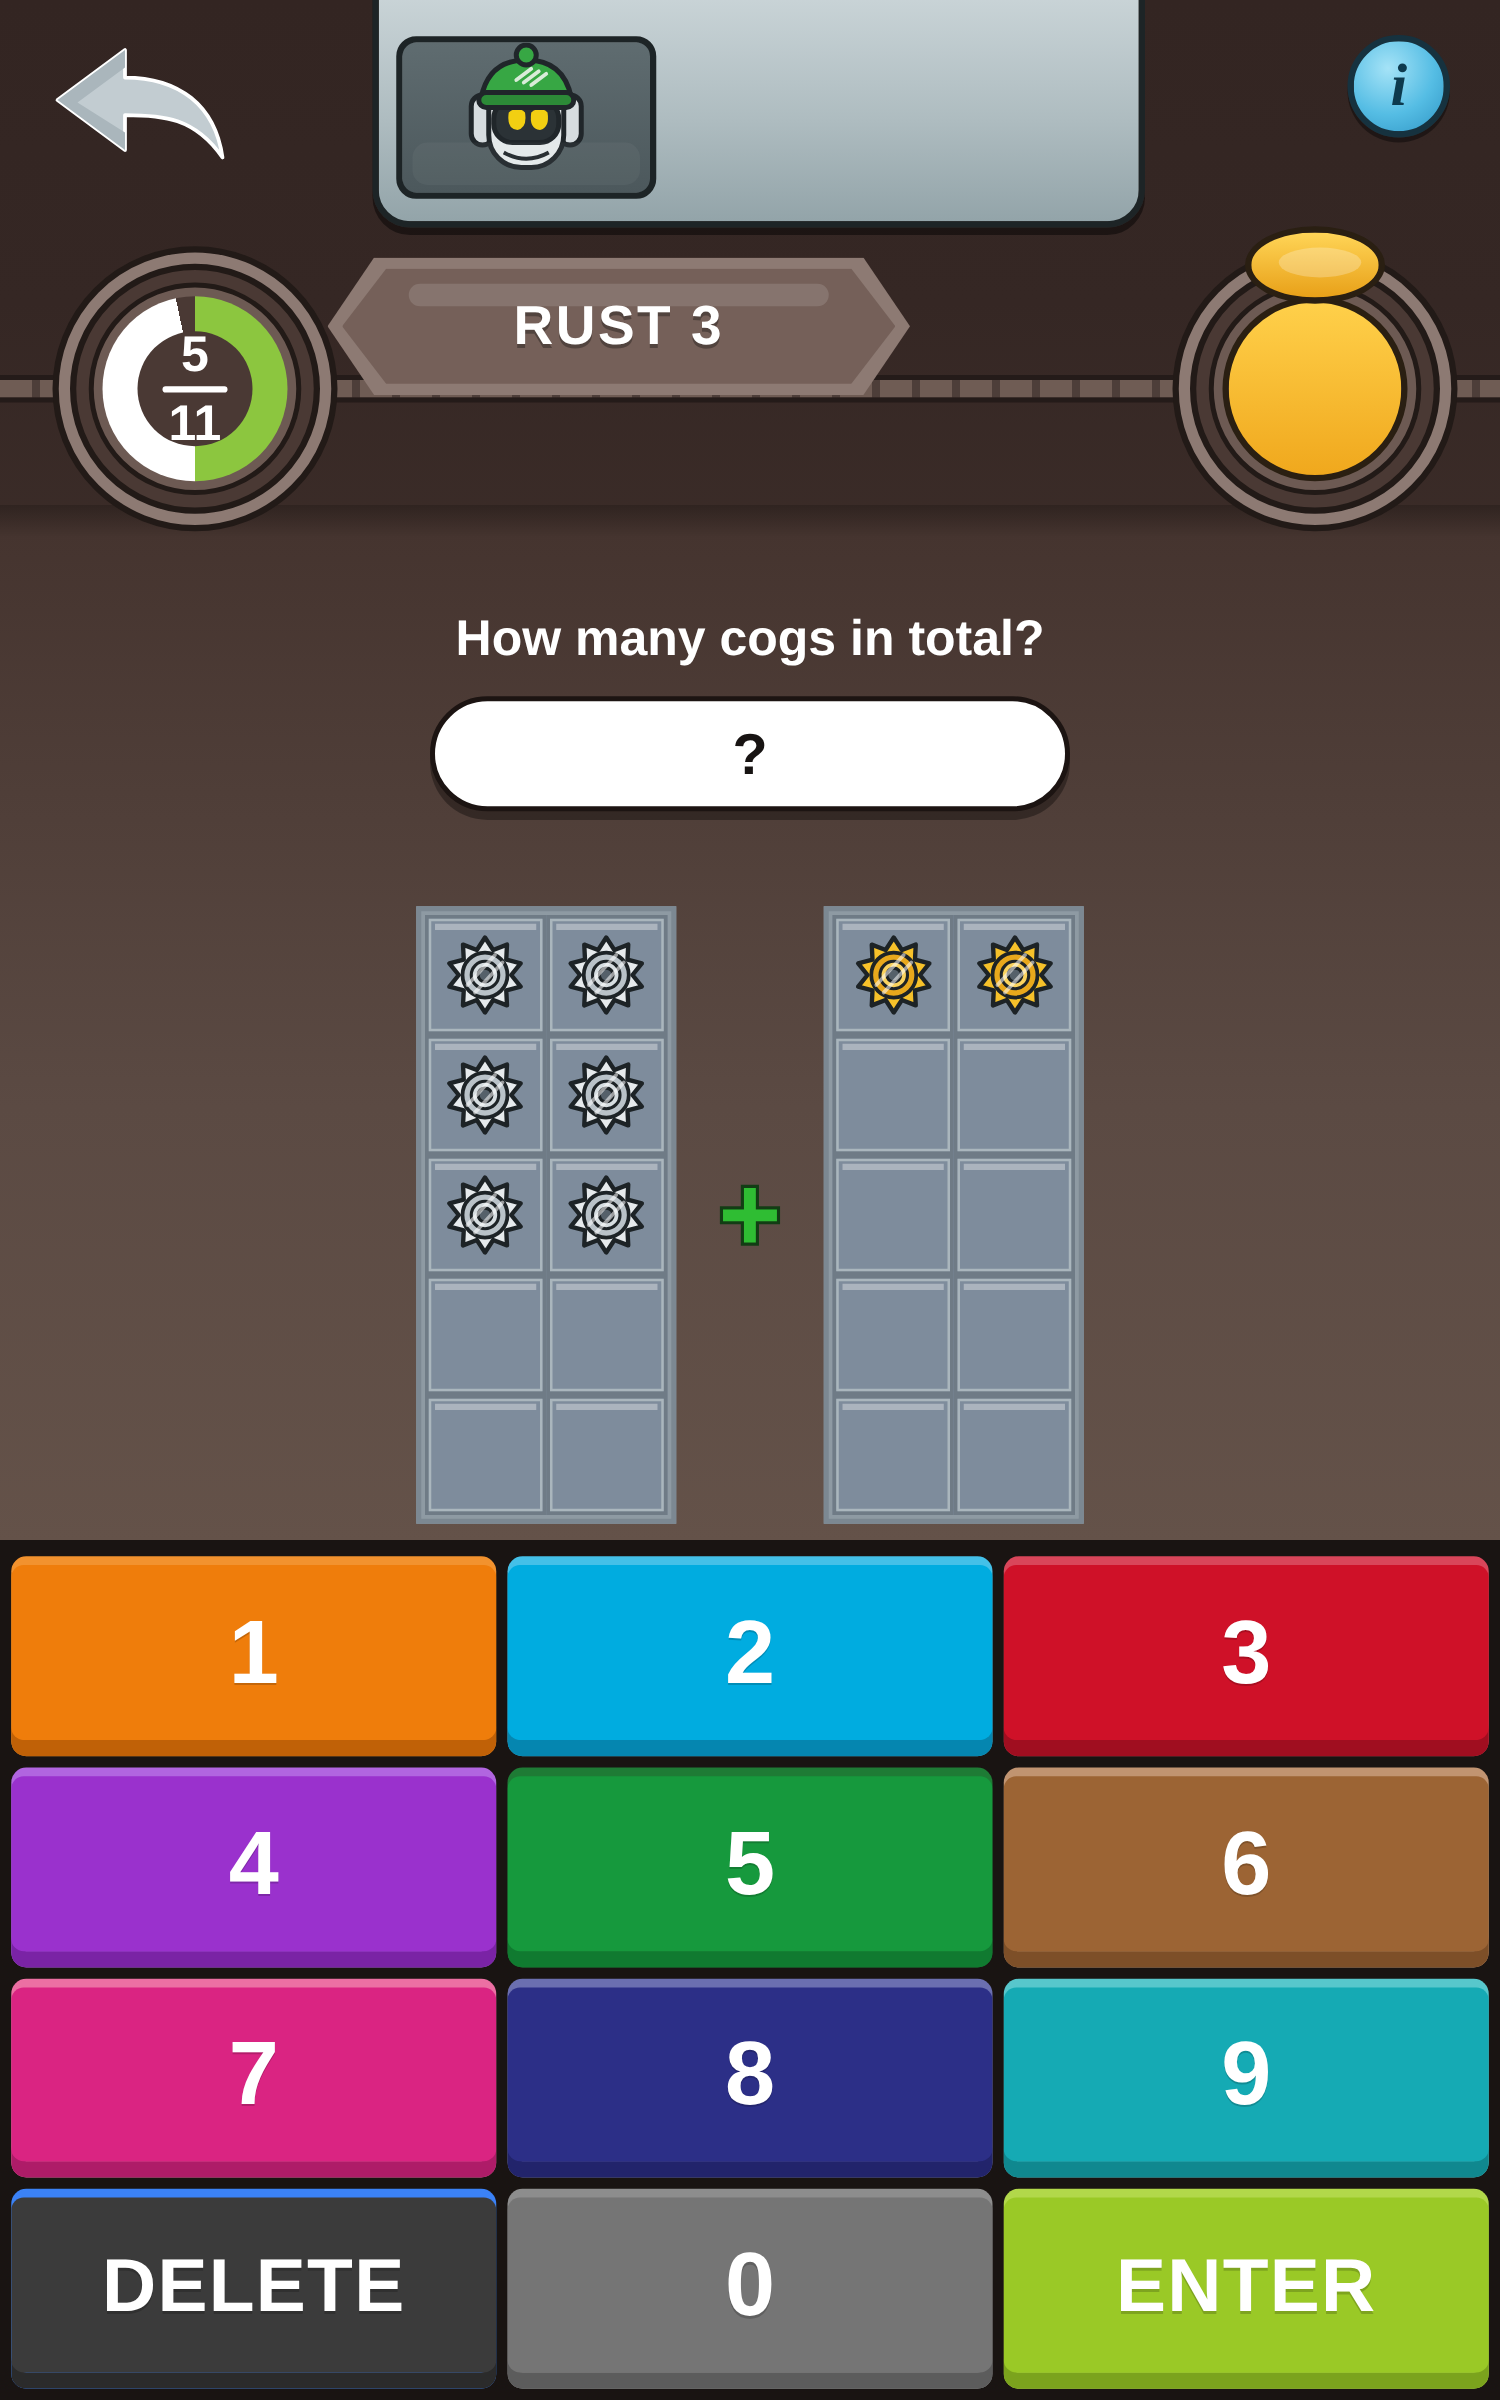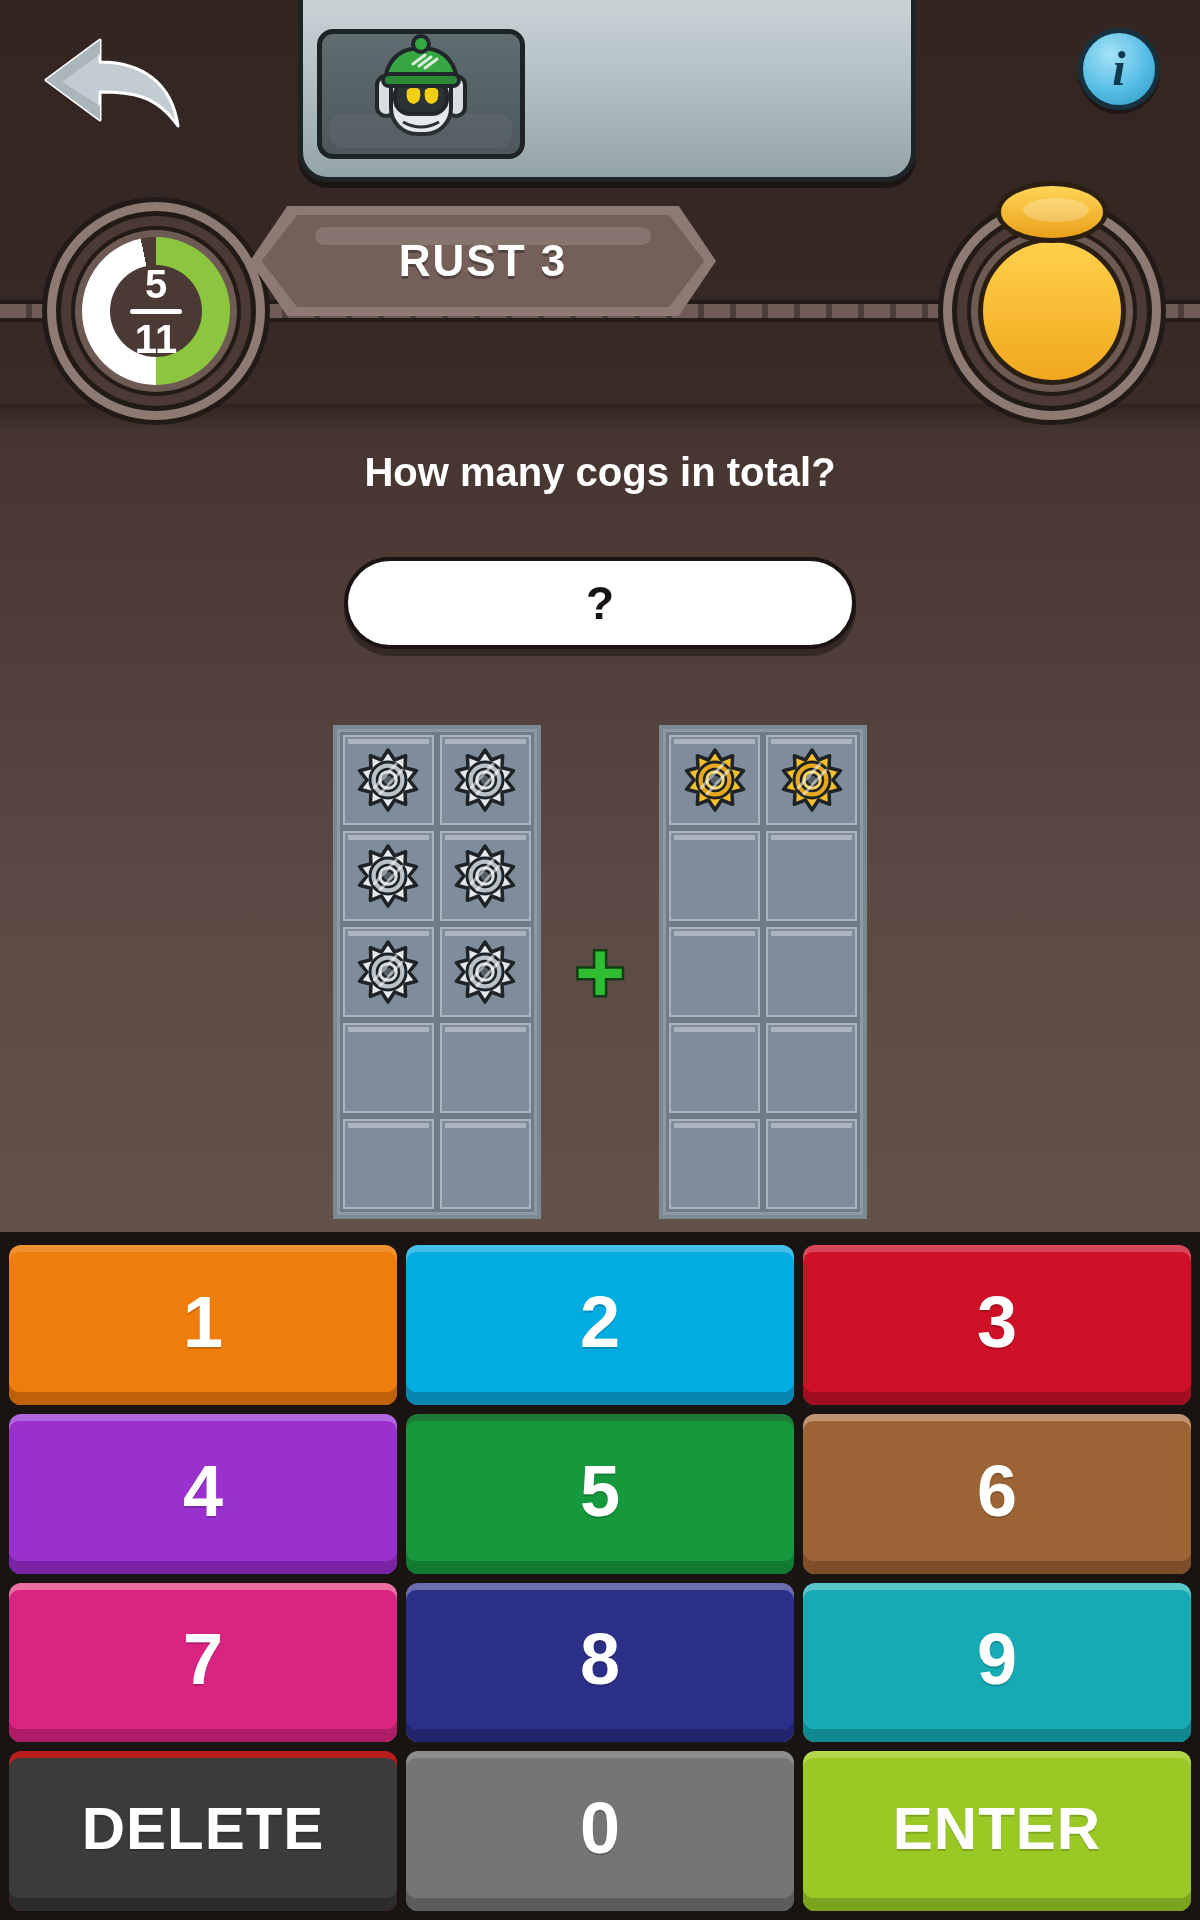--- a/index.html
+++ b/index.html
@@ -167,21 +167,21 @@
   }
   .frac .num{ font-size:40px; display:block; }
   .frac .bar{
     display:block; width:52px; height:5px; background:#fff;
     margin:5px auto; border-radius:3px;
   }
   .frac .den{ font-size:40px; display:block; }
 
   
   .title-hex{
-    position:absolute; left:250px; top:206px;
+    position:absolute; left:262px; top:206px;
     width:466px; height:110px;
     background:#8d7a73;
     clip-path: polygon(8% 0, 92% 0, 100% 50%, 92% 100%, 8% 100%, 0 50%);
     display:flex; align-items:center; justify-content:center;
   }
   .title-hex .inner{
     width:95%; height:84%;
     background:#756059;
     clip-path: polygon(8% 0, 92% 0, 100% 50%, 92% 100%, 8% 100%, 0 50%);
     display:flex; align-items:center; justify-content:center;
@@ -240,21 +240,21 @@
     border:5px solid #2a1f12;
   }
   .badge .coin-top::after{
     content:""; position:absolute; left:22px; top:12px;
     width:66px; height:24px; border-radius:50%;
     background: rgba(255,255,255,.25);
   }
 
   
   .question{
-    position:absolute; left:0; top:450px; width:1200px;
+    position:absolute; left:0; top:489px; width:1200px;
     text-align:center;
     color:#ffffff;
     font-size:40px;
     font-weight:bold;
     font-family:"Liberation Sans", sans-serif;
   }
 
   .answer-field{
     position:absolute; left:344px; top:557px;
     width:512px; height:92px;
@@ -593,21 +593,21 @@
       <div class="key num" style="background: rgb(107, 111, 176); box-shadow: rgb(34, 36, 107) 0px -13px 0px inset;">
         <div class="face" style="background: rgb(44, 47, 135);">
           <span class="label">8</span>
         </div>
       </div>
       <div class="key num" style="background: rgb(87, 199, 204); box-shadow: rgb(16, 136, 143) 0px -13px 0px inset;">
         <div class="face" style="background: rgb(21, 170, 180);">
           <span class="label">9</span>
         </div>
       </div>
-      <div class="key word" style="background: #b91c1c; box-shadow: rgb(43, 43, 43) 0px -13px 0px inset;">
+      <div class="key word" style="background: #3b82f6; box-shadow: rgb(43, 43, 43) 0px -13px 0px inset;">
         <div class="face" style="background: rgb(59, 59, 59);">
           <span class="label">DELETE</span>
         </div>
       </div>
       <div class="key num" style="background: rgb(141, 141, 141); box-shadow: rgb(92, 92, 92) 0px -13px 0px inset;">
         <div class="face" style="background: rgb(117, 117, 117);">
           <span class="label">0</span>
         </div>
       </div>
       <div class="key word" style="background: rgb(178, 216, 74); box-shadow: rgb(123, 163, 29) 0px -13px 0px inset;">

